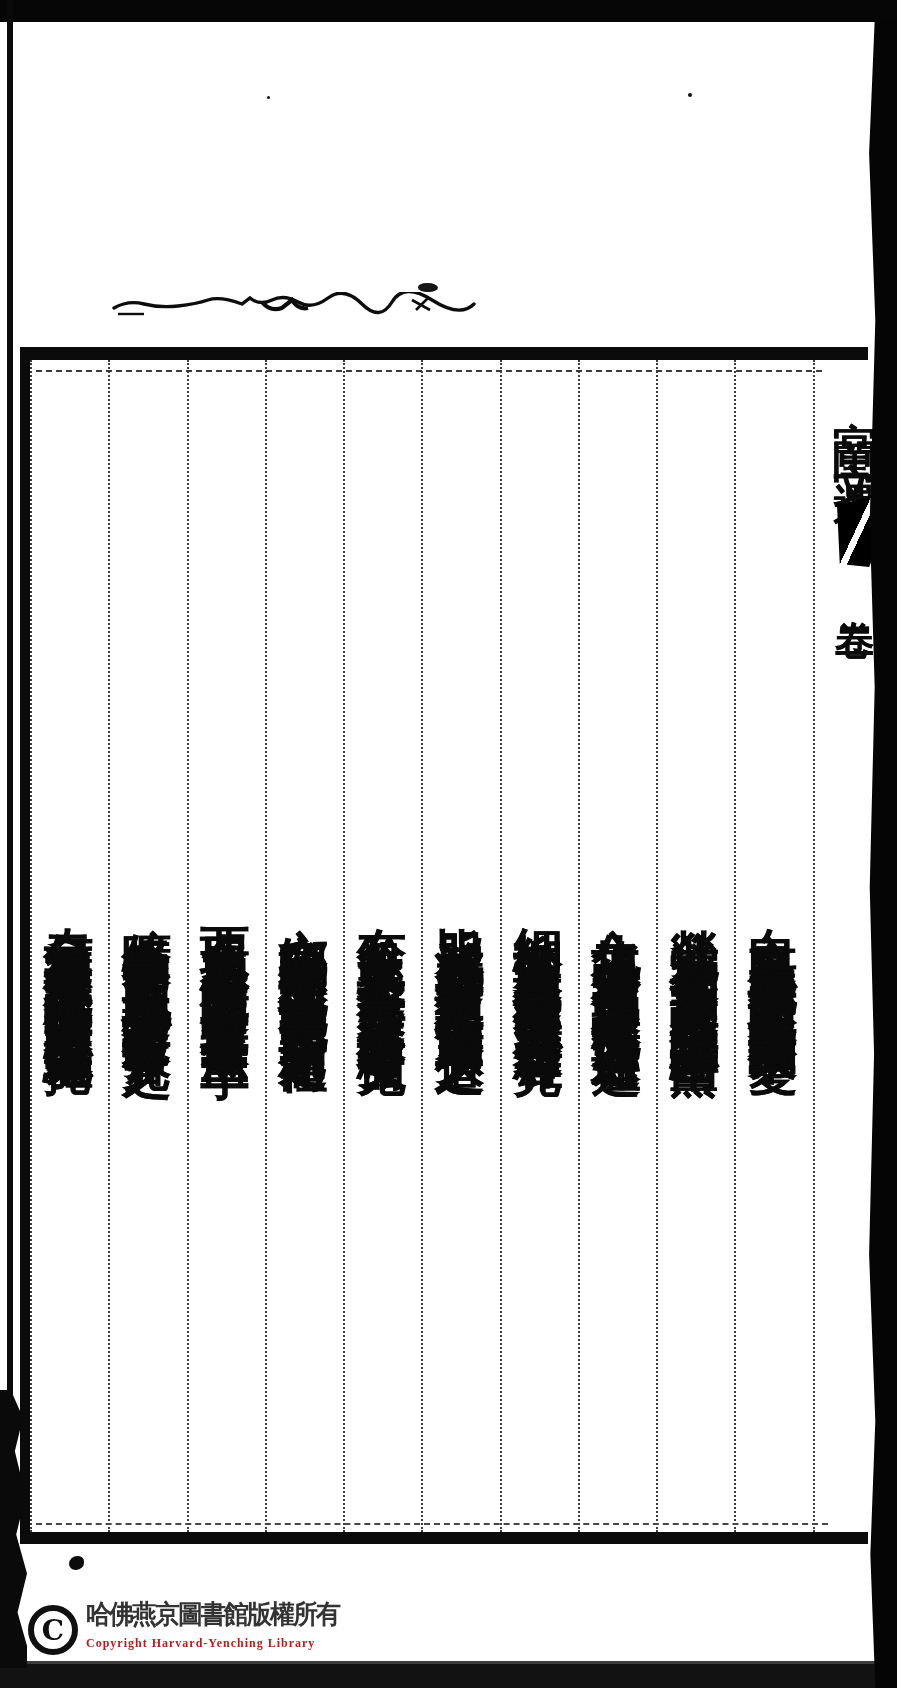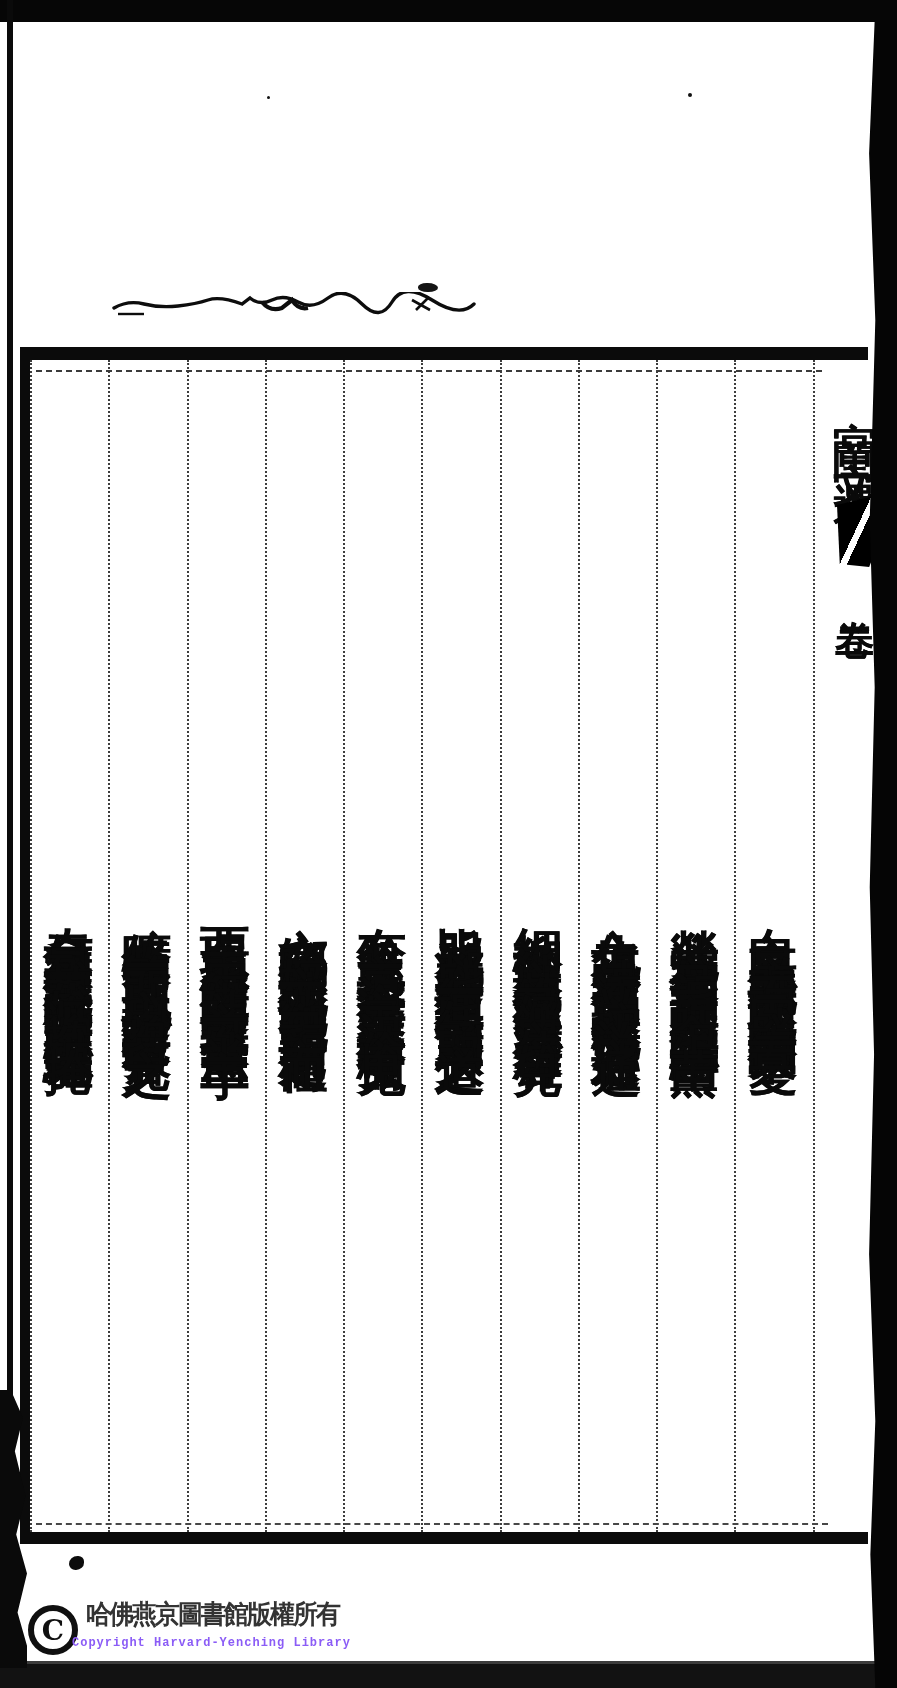--- a/index.html
+++ b/index.html
@@ -65,23 +65,23 @@
     font-family:"DejaVu Serif",serif;font-size:28px;font-weight:bold;color:#101010;
   }
   .copyright-cn{
     position:absolute;left:86px;top:1598px;z-index:3;
     font-family:"DejaVu Serif","Liberation Serif",serif;
     font-size:25px;letter-spacing:-2px;color:#2a2a2a;font-weight:bold;
     transform:scaleY(1.05);filter:contrast(0.9);
     white-space:nowrap;
   }
   .copyright-en{
-    position:absolute;left:72px;top:1636px;z-index:3;
-    font-family:Liberation Mono, monospace;
-    font-size:12px;font-weight:bold;letter-spacing:1px;color:#8b5cf6;white-space:nowrap;
+    position:absolute;left:86px;top:1636px;z-index:3;
+    font-family:Liberation Serif, serif;
+    font-size:12px;font-weight:bold;letter-spacing:1px;color:#b91c1c;white-space:nowrap;
   }
   .ink-blob-footer{position:absolute;left:69px;top:1556px;width:15px;height:14px;background:#0c0c0c;border-radius:60% 40% 55% 45%;z-index:3;}
 </style>
 </head>
 <body>
 
 <div class="scan-top-band"></div>
 <div class="scan-left-line"></div>
 <div class="scan-left-blob"></div>
 <div class="scan-bottom-band"></div>

